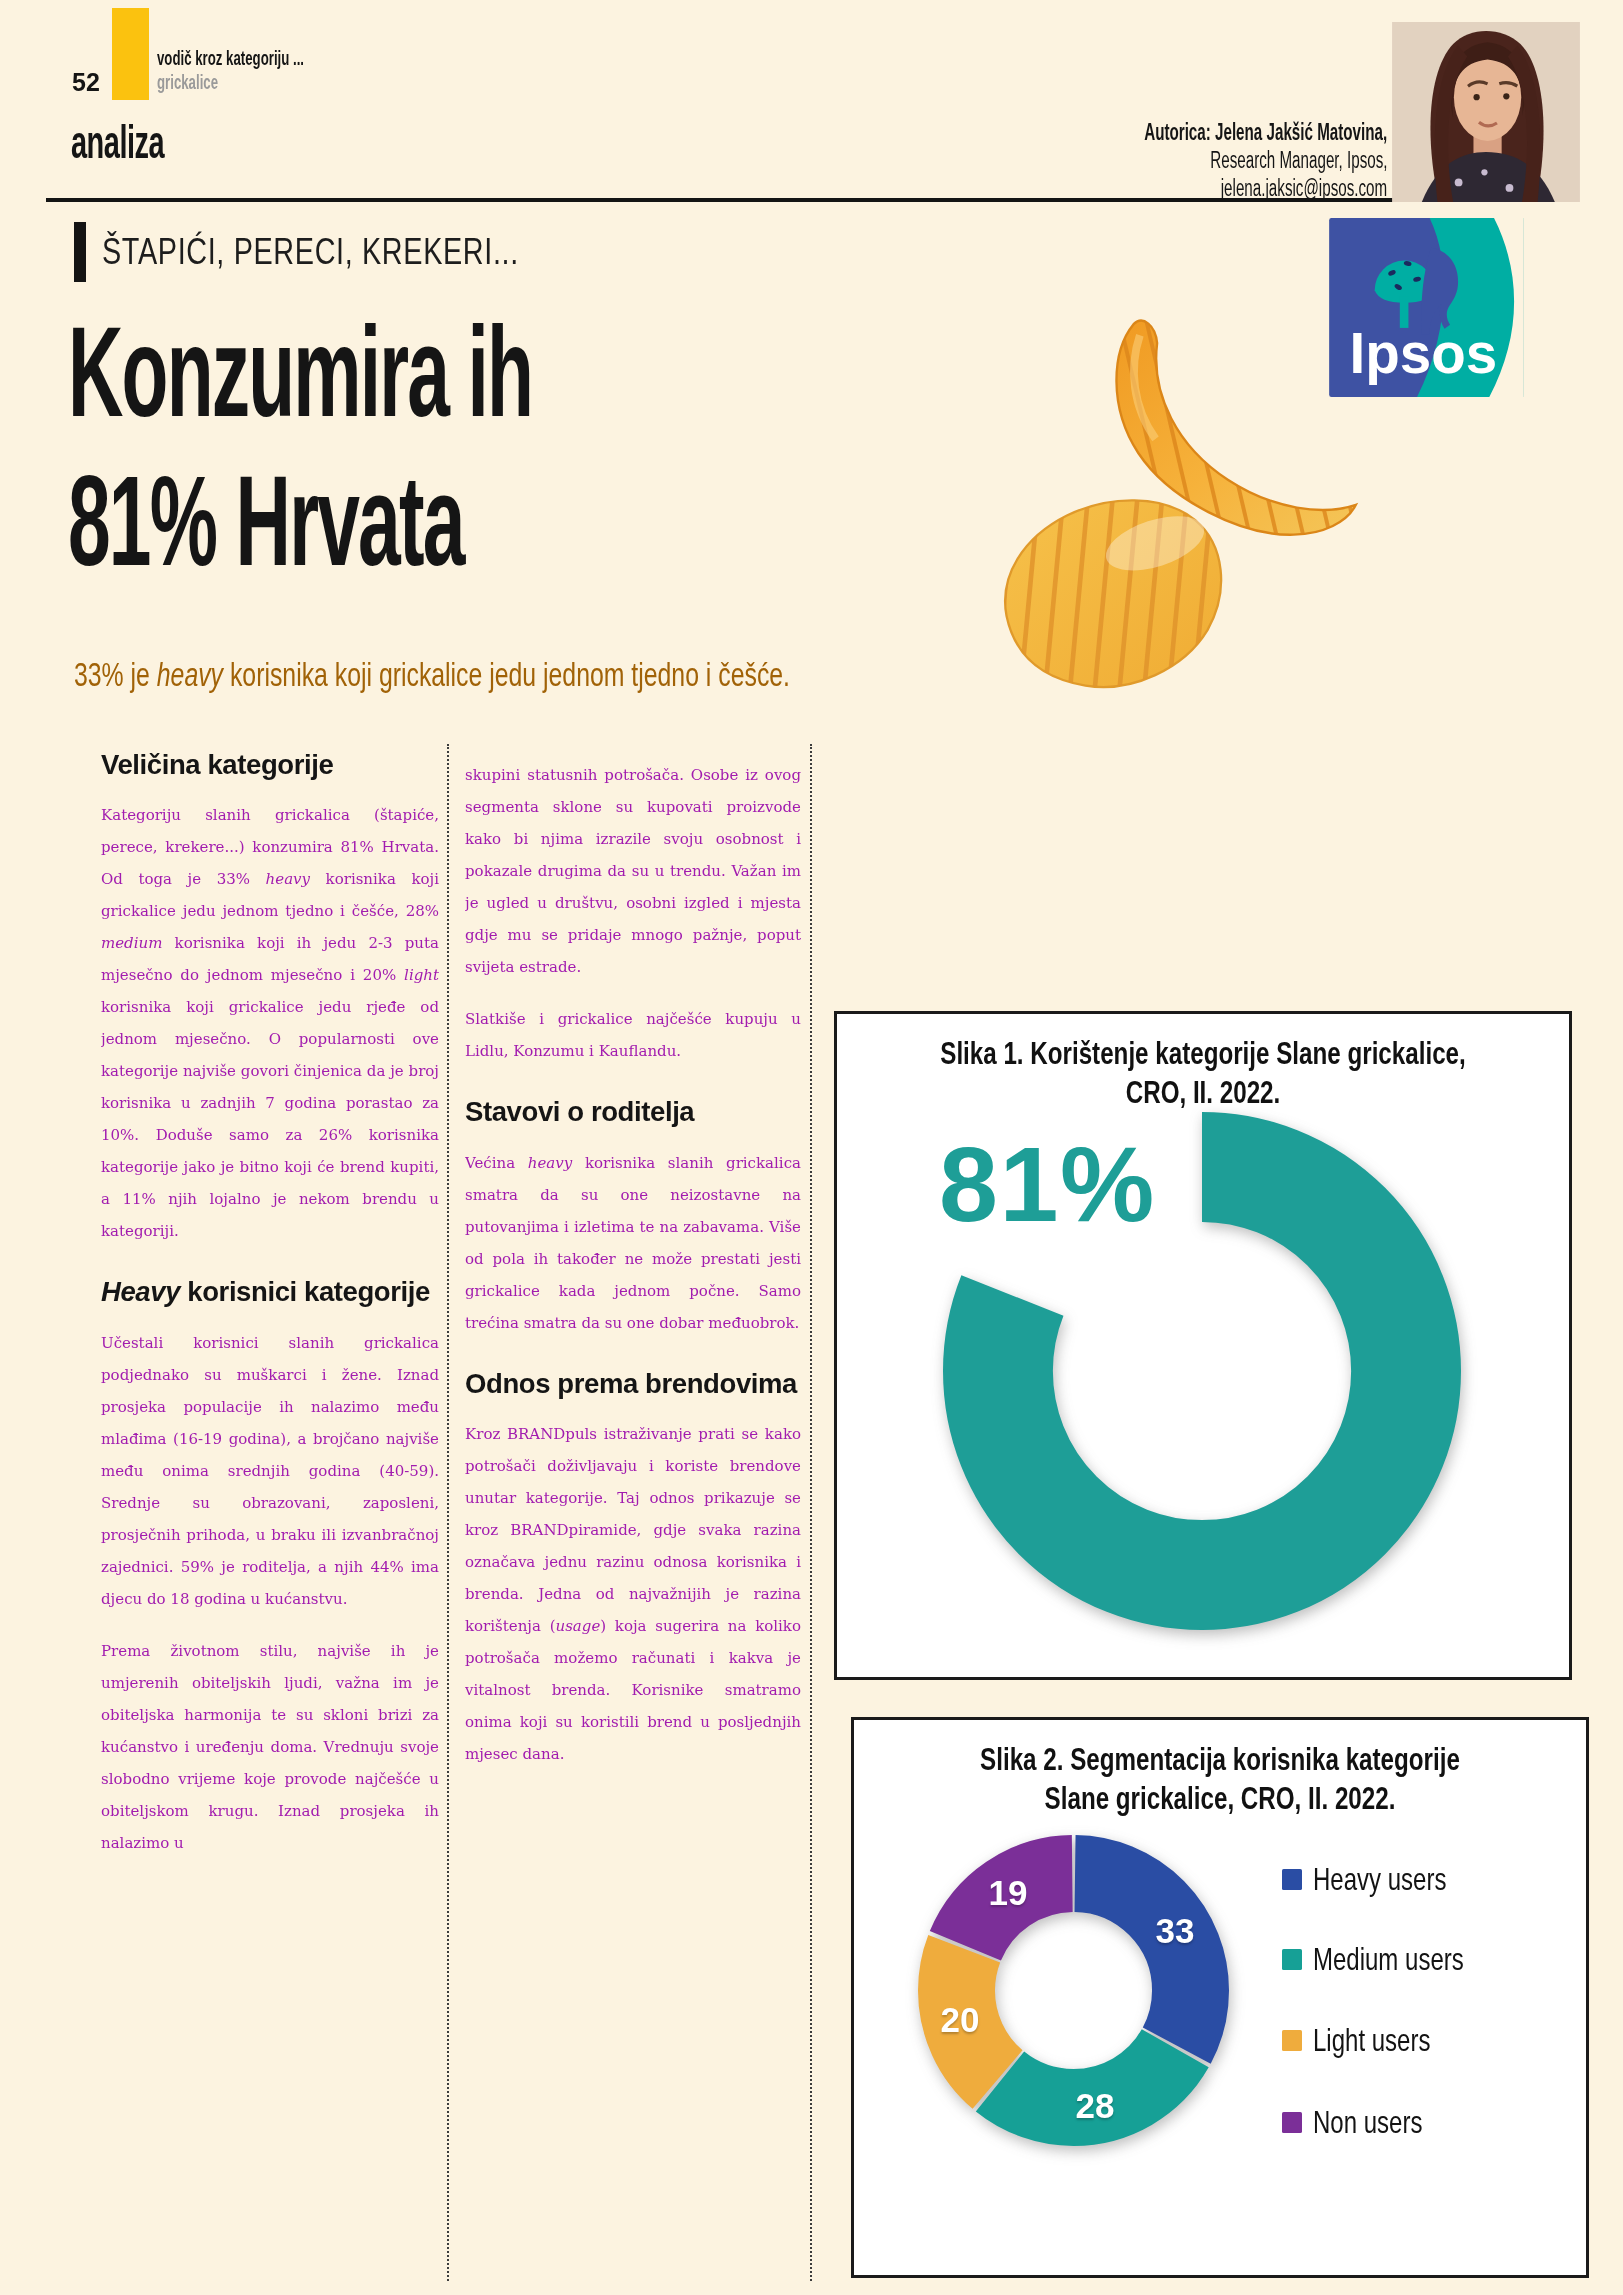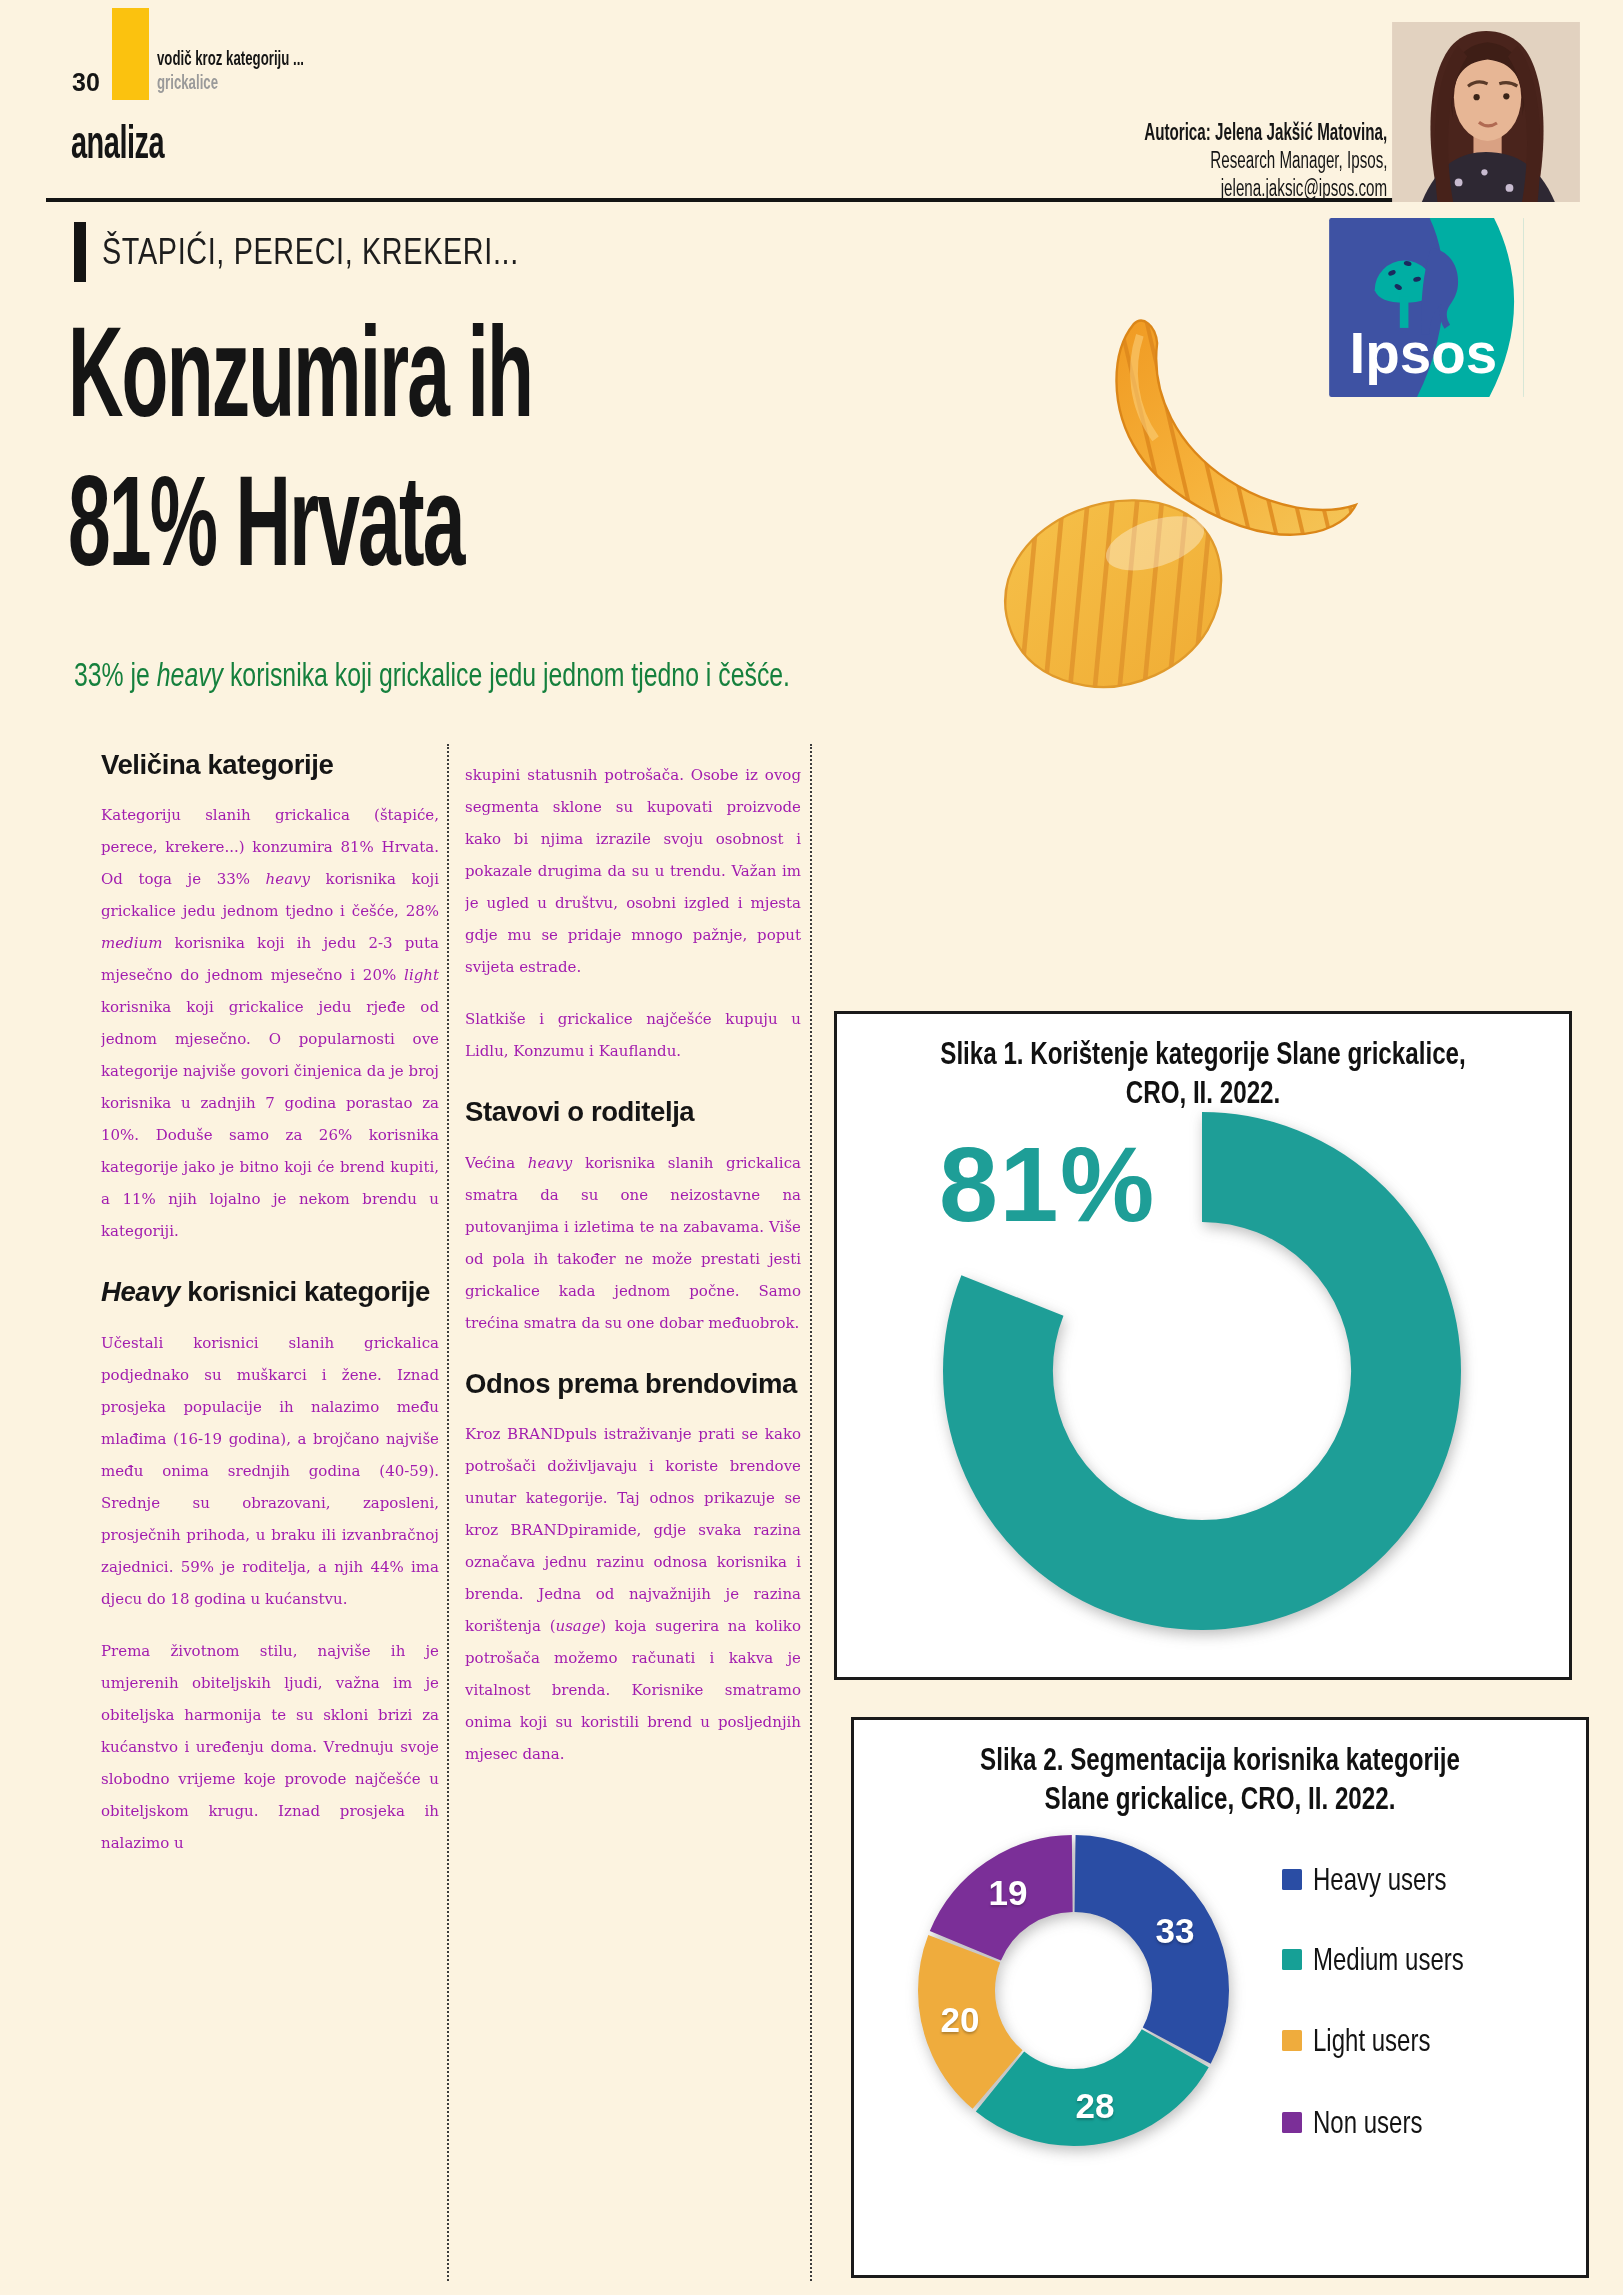--- a/index.html
+++ b/index.html
@@ -23,21 +23,21 @@
   .section-word { left:71px; top:115px; font-size:46px; font-weight:bold; letter-spacing:-0.8px; }
   .author { right:236px; top:118px; text-align:right; font-size:23px; line-height:28px; }
   .author .b { font-weight:bold; }
   .photo { left:1392px; top:22px; width:188px; height:180px; }
   .top-rule { left:46px; top:198px; width:1531px; height:3.9px; background:#141414; }
 
   
   .kicker-bar { left:74px; top:222px; width:11.8px; height:60px; background:#141414; }
   .kicker { left:102px; top:231px; font-size:36px; letter-spacing:0.8px; color:#1d1d1d; }
   .headline { left:68px; top:297px; font-size:128px; line-height:149px; font-weight:bold; letter-spacing:-3.1px; transform:scaleX(0.60); transform-origin:0 0; white-space:nowrap; }
-  .lede { left:74px; top:655px; font-size:34px; color:#15803d; }
+  .lede { left:74px; top:655px; font-size:34px; color:#a16207; }
   .lede i { font-family:"Liberation Sans", sans-serif; }
 
   
   .logo { left:1329px; top:218px; width:195px; height:179px; }
   .chip1 { left:1088px; top:313px; width:271px; height:236px; }
   .chip2 { left:991px; top:483px; width:243px; height:232px; }
 
   
   .col { position:absolute; top:748px; overflow:hidden; }
   #col1 { left:101px; width:338px; height:1531px; }
@@ -65,21 +65,21 @@
   .legend { position:absolute; left:428px; top:0; list-style:none; }
   .legend li { position:absolute; left:0; height:47px; display:flex; align-items:center; }
   .swatch { width:20.4px; height:20.4px; margin-right:11px; border-radius:1.6px; flex:0 0 auto; }
   .legend-label { font-size:32px; color:#131313; }
 </style>
 </head>
 <body>
 
 <div id="page">
 
-  <div class="abs page-num">30</div>
+  <div class="abs page-num">52</div>
   <div class="abs yellow-block"></div>
   <div class="abs header-topic">
     <span class="cond">vodič kroz kategoriju ...</span><br>
     <span class="cond sub">grickalice</span>
   </div>
   <div class="abs section-word">
     <span class="cond">analiza</span>
   </div>
 
   <div class="abs author">

